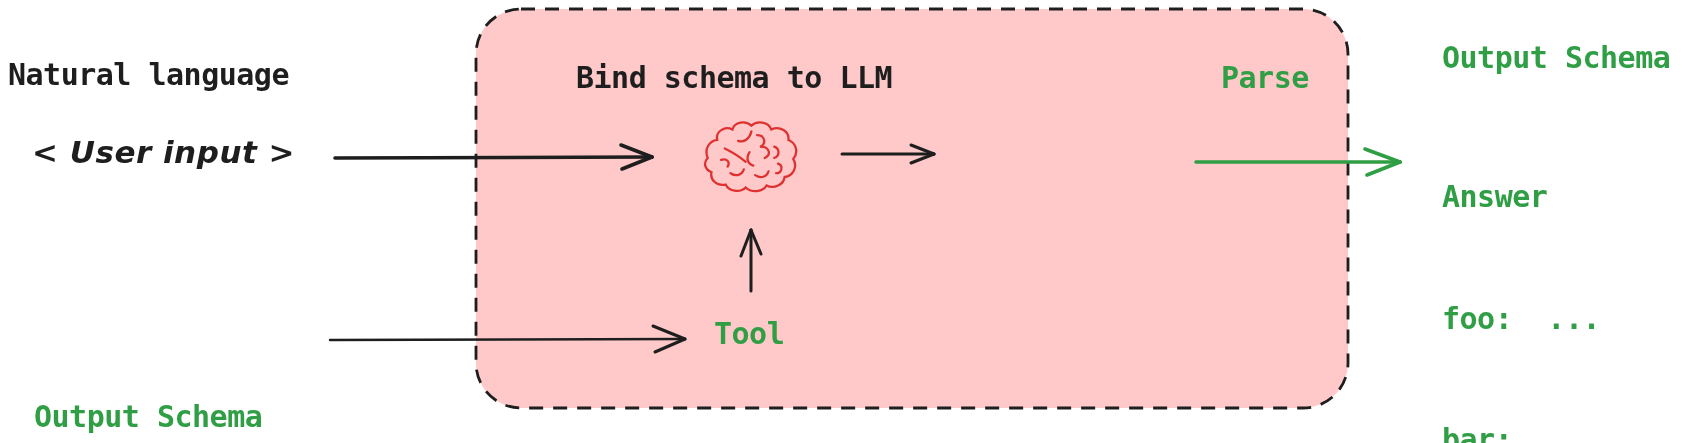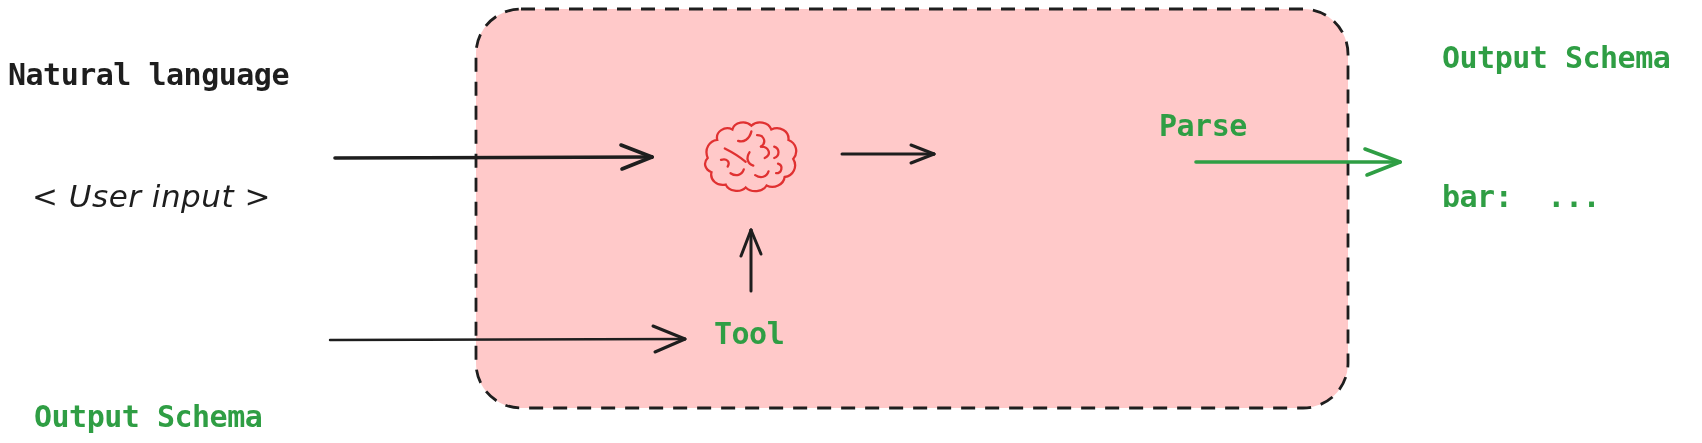--- a/index.html
+++ b/index.html
@@ -16,25 +16,24 @@
     font-family:"DejaVu Sans Mono", monospace;
     font-weight:600;
     font-size:30px;
     color:#1e1e1e;
     letter-spacing:-0.5px;
   }
   .green{color:#2f9e44;}
   .hand{
     font-family:"DejaVu Sans", sans-serif;
     font-style:italic;
-    font-weight:400;
+    font-weight:700;
     font-size:31px;
     color:#1e1e1e;
     letter-spacing:0.5px;
-    margin-top:44px;
   }
   .schema-block{line-height:40.5px;}
 </style>
 </head>
 <body>
 
 <div class="stage">
 
   <svg class="layer" viewBox="0 0 1702 443" xmlns="http://www.w3.org/2000/svg" aria-hidden="true">
 
@@ -94,31 +93,34 @@
       <path d="M 56 58 C 62 62 68 60 70 54"></path>
       <path d="M 76 28 C 82 30 82 38 76 40"></path>
       <path d="M 80 46 C 86 48 84 56 78 56"></path>
     </g>
   </svg>
 
   <div class="txt mono" style="left:8px;top:57px;">Natural language</div>
 
   <div class="txt hand" style="left:32px;top:134px;">&lt; User input &gt;</div>
 
+  <div class="txt mono" style="left:576px;top:60px;">Bind schema to LLM</div>
 
-  <div class="txt mono green" style="left:1159px;top:60px;margin-top:48px;">Parse</div>
+  <div class="txt mono green" style="left:1221px;top:60px;">Parse</div>
 
 
   <div class="txt mono green" style="left:714px;top:316px;">Tool</div>
 
   <div class="txt mono green schema-block" style="left:34px;top:316px;">
     <div>Output Schema</div>
     
     
   </div>
 
   <div class="txt mono green" style="left:1442px;top:40px;">Output Schema</div>
 
   <div class="txt mono green schema-block" style="left:1442px;top:96px;">
+    <div>Answer</div>
+    <div>foo:  ...</div>
     <div>bar:  ...</div>
   </div>
 
 </div>
 
 </body></html>

